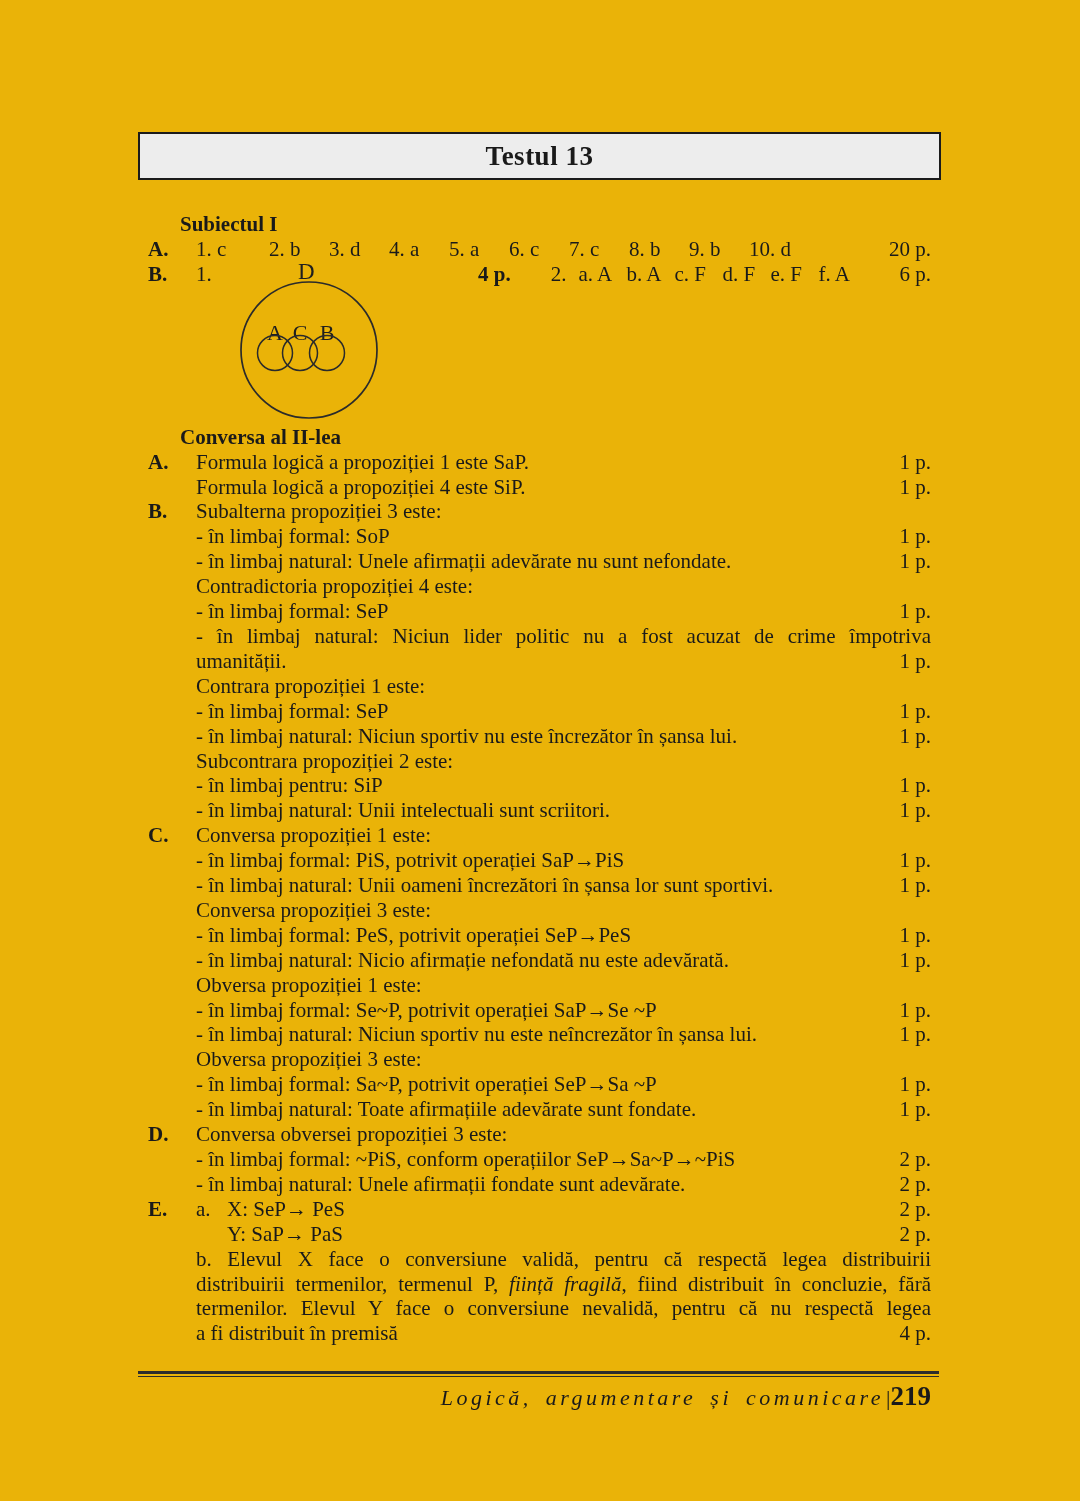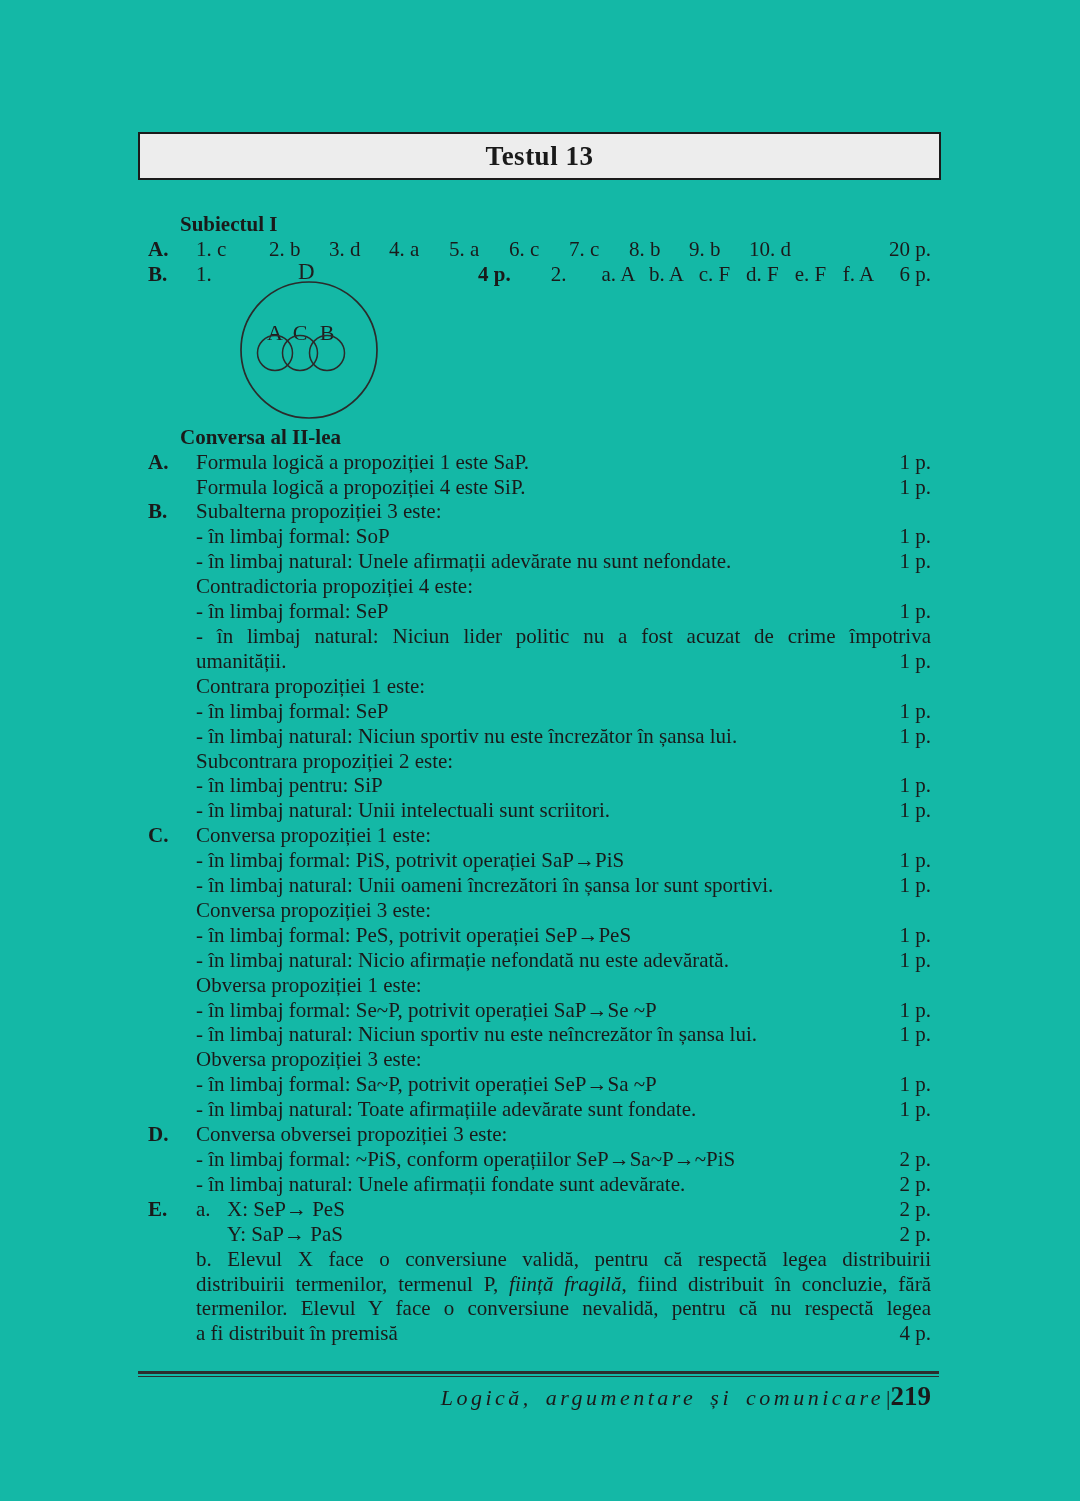--- a/index.html
+++ b/index.html
@@ -1,17 +1,17 @@
 <!DOCTYPE html>
 <html><head>
 <meta charset="utf-8">
 <style>
   html,body { margin:0; padding:0; background:#ffffff; }
   .page {
-    position:relative; width:1080px; height:1501px; background:#14b8a6;
+    position:relative; width:1080px; height:1501px; background:#eab308;
     font-family:"Liberation Serif", serif; font-size:21px; line-height:24.9px;
     color:#1a1a1a; overflow:hidden;
   }
   .title-box {
     position:absolute; left:138px; top:132px; width:799px; height:44px;
     background:#ededed; border:2px solid #1b1b1b;
     display:flex; align-items:center; justify-content:center;
     font-weight:700; font-size:27px; letter-spacing:0.5px;
   }
   .content { position:absolute; left:148px; top:212px; width:783px; }
@@ -25,21 +25,21 @@
   .pts:empty { padding-left:0; }
   .it { font-style:italic; }
   
   .ansA { display:flex; flex:1 1 auto;font-family:Liberation Serif, serif; }
   .ansA span { flex:0 0 60px; }
   .ansA span:first-child { flex:0 0 73px; }
   .ansA span:last-child { flex:0 0 auto; }
   .rowB .n1 { flex:0 0 18px; }
   .rowB .p1 { font-weight:700; margin-left:264px; }
   .rowB .n2 { margin-left:40px; }
-  .ansB { display:flex; margin-left:28px;text-align:center; }
+  .ansB { display:flex; margin-left:12px; }
   .ansB span { flex:0 0 48px; }
   .spacer { height:138px; }
   
   .venn { position:absolute; left:230px; top:248px; }
   .venn text { font-family:"Liberation Serif", serif; fill:#1f1f1f; }
   
   .foot-rule {
     position:absolute; left:138px; top:1371px; width:801px; height:2px;
     border-top:3px solid #2d2d2d; border-bottom:1px solid #2d2d2d;
   }

